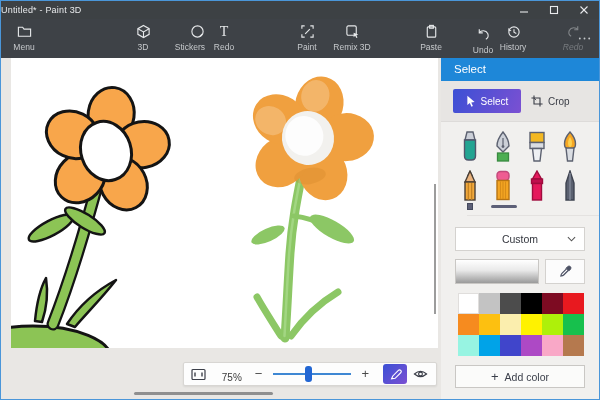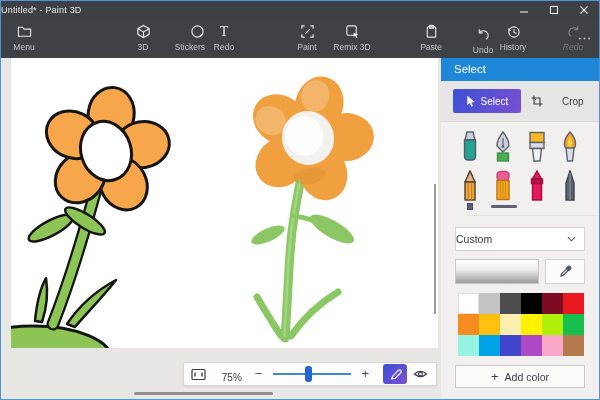--- a/index.html
+++ b/index.html
@@ -43,31 +43,31 @@
   .pen-btn svg { stroke:#fff; fill:none; stroke-width:1.3; }
   .eye-btn { width:24px; height:20px; margin-left:2px; display:flex; align-items:center; justify-content:center; }
   .eye-btn svg { stroke:#3c3f49; fill:none; stroke-width:1.2; }
 
   
   .panel { position:absolute; left:440px; top:57px; width:158px; height:341px; background:#f1f0ee; }
   .panel-header { height:23px; background:#1e87d8; color:#fff; font-size:11.5px; line-height:23px; padding-left:13px; }
   .tools-section { height:41px; background:#e7e5e3; display:flex; align-items:center; padding:0 12px; border-bottom:1px solid #dddbd9; }
   .select-btn { width:68px; height:24px; border-radius:2px; background:linear-gradient(115deg,#3b50d5,#7b50d2); color:#fff; font-size:10px; display:flex; align-items:center; justify-content:center; gap:5px; }
   .select-btn svg { width:10px; height:12px; }
-  .crop-btn { margin-left:10px; height:24px; display:flex; align-items:center; gap:19px; font-size:10px; color:#3a3d46; }
+  .crop-btn { margin-left:10px; height:24px; display:flex; align-items:center; gap:5px; font-size:10px; color:#3a3d46; }
   .crop-btn svg { width:12px; height:12px; stroke:#3a3d46; fill:none; stroke-width:1.3; }
 
   .brush-grid { display:grid; grid-template-columns:repeat(4,1fr); padding:8px 12px 0 12px; row-gap:6px; justify-items:center; }
   .brush { width:26px; height:33px; display:flex; align-items:flex-end; justify-content:center; }
   .brush svg { width:24px; height:32px; }
   .page-indicator { display:flex; align-items:center; height:12px; margin:2px 0 0 26px; border-bottom:1px solid #e4e2e0; padding-bottom:6px; }
   .pi-square { width:6px; height:7px; background:#5d6077; border:1px solid #454a5e; }
   .pi-line { width:26px; height:3px; background:#5d6077; border-radius:2px; margin-left:18px; }
 
-  .custom-dd { margin:11px 14px 0 14px; height:24px; background:#fff; border:1px solid #d4d2cf; display:flex; align-items:center; position:relative; font-size:10.5px; color:#33363e; }
+  .custom-dd { margin:11px 14px 0 14px; height:24px; background:#fff; border:1px solid #d4d2cf; display:flex; align-items:center; justify-content:center; position:relative; font-size:10.5px; color:#33363e; }
   .custom-dd svg { position:absolute; right:8px; top:8px; stroke:#555; fill:none; stroke-width:1.2; }
 
   .swatch-row { margin:8px 14px 0 14px; display:flex; }
   .current-swatch { width:85px; height:25px; border:1px solid #c9c7c4; background:linear-gradient(#ffffff 0%,#e9e9e9 45%,#9a9a9a 100%); }
   .dropper-btn { width:40px; height:25px; margin-left:6px; background:#fcfcfc; border:1px solid #d4d2cf; display:flex; align-items:center; justify-content:center; }
   .dropper-btn svg { stroke:#4b5063; fill:#4b5063; stroke-width:1; }
 
   .palette { margin:9px 0 0 17px; width:126px; display:grid; grid-template-columns:repeat(6,21px); grid-auto-rows:21px; }
   .swatch { width:21px; height:21px; }
   .swatch.white { box-shadow:inset 0 0 0 1px #e0dedc; }

